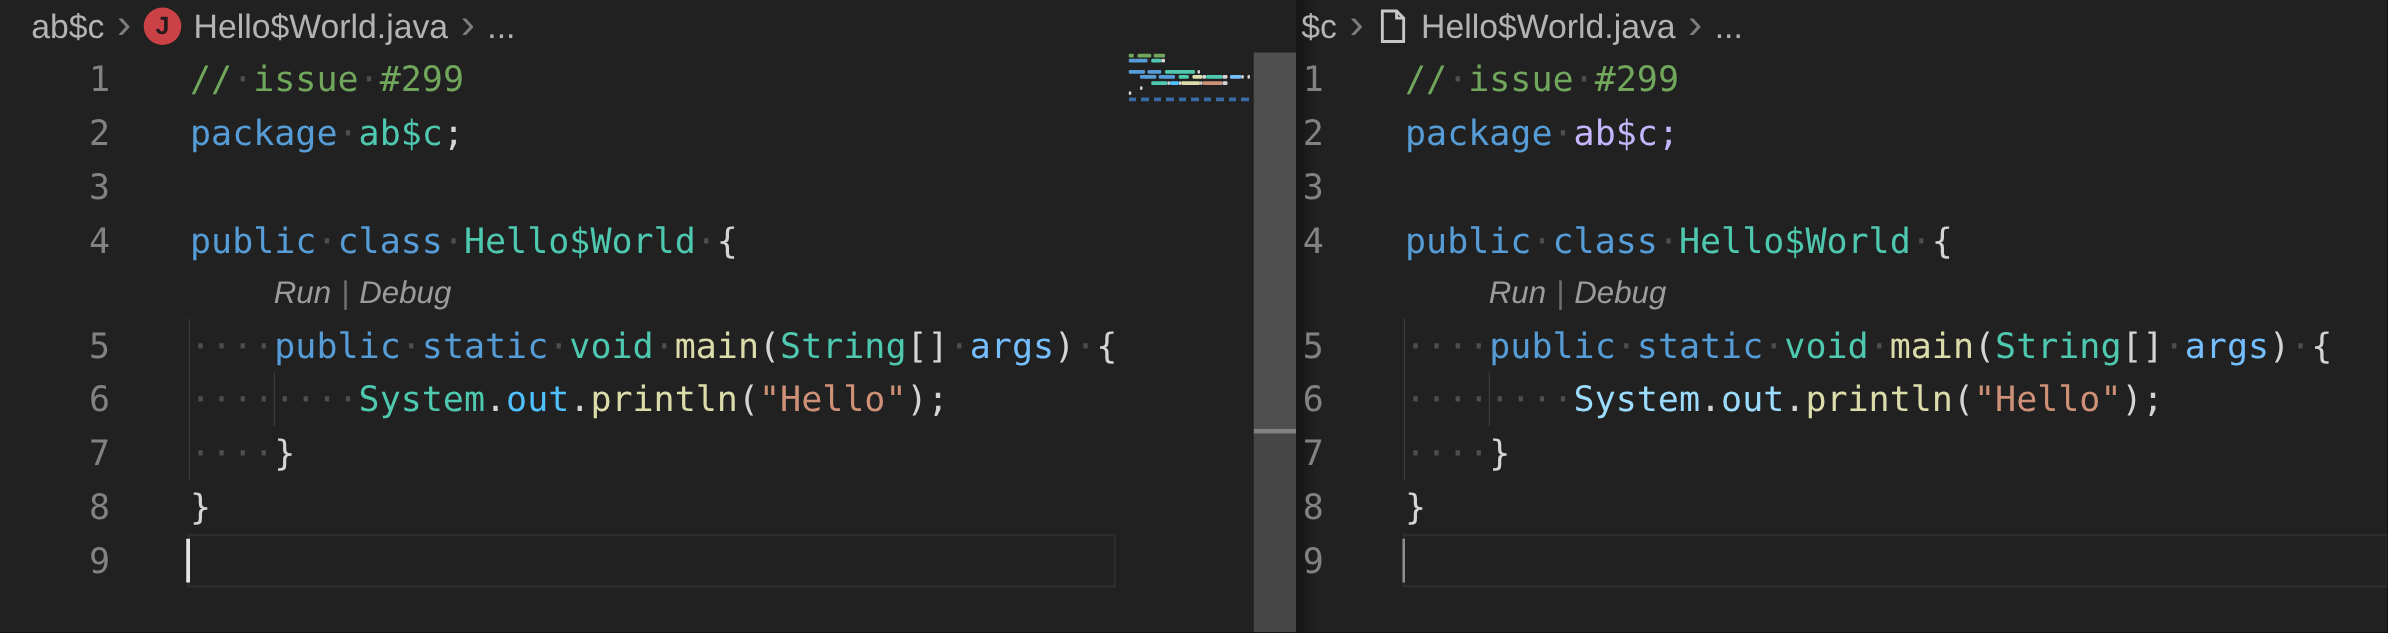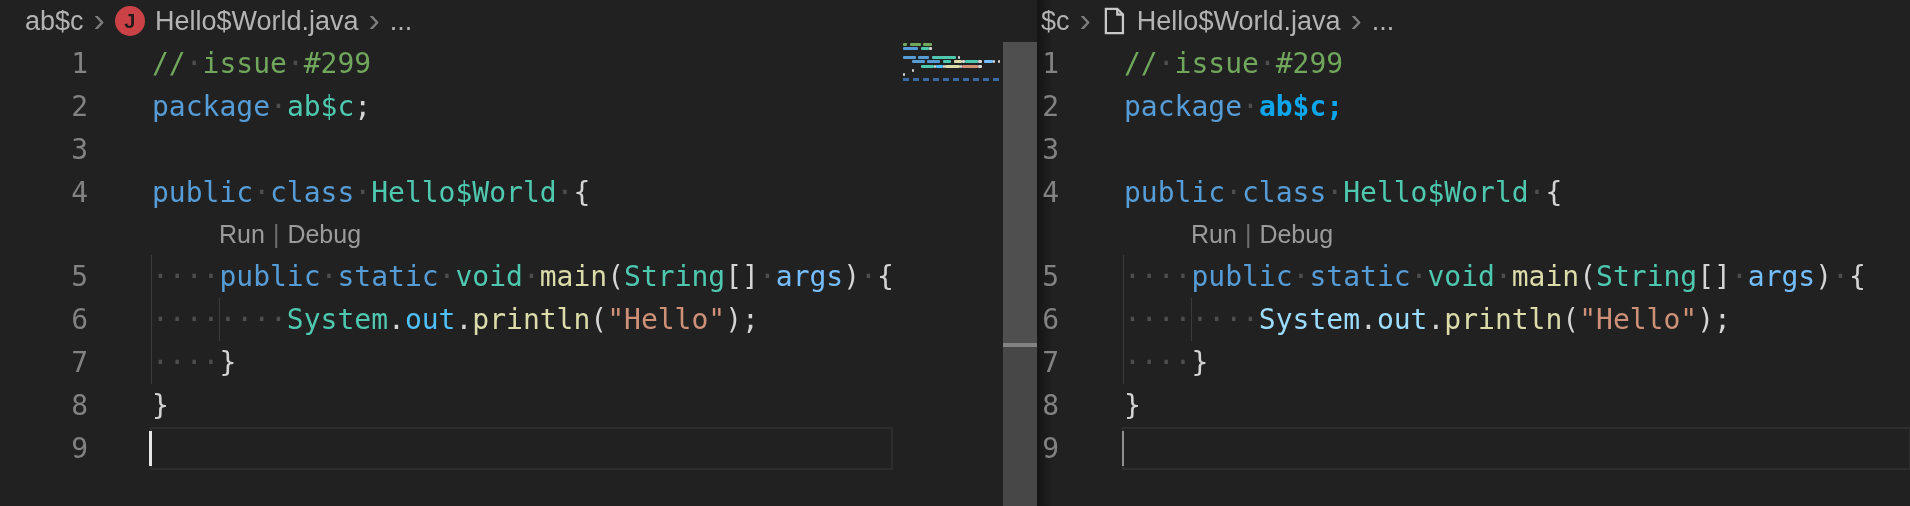--- a/index.html
+++ b/index.html
@@ -18,21 +18,21 @@
   .file-icon{margin-right:10px;display:flex;align-items:center;}
   .lines{position:absolute;top:42px;left:0;right:0;}
   .row{display:flex;height:43px;line-height:43px;font-family:"DejaVu Sans Mono",monospace;font-size:28px;}
   .lnum{flex:none;text-align:right;color:#828282;}
   #pane-left .lnum{width:88px;padding-right:62px;}
   #pane-right .lnum{width:21px;padding-right:63px;}
   .code{white-space:pre;overflow:hidden;padding-left:2px;}
   #pane-left .code{width:741px;}
   #pane-right .code{width:787px;}
   .row.lens{height:41px;line-height:41px;font-family:"Liberation Sans",sans-serif;font-size:25px;}
-  .lens .code{padding-left:69px;}
+  .lens .code{padding-left:69px;font-style:italic;}
   .lens a{color:#9B9B9B;text-decoration:none;cursor:pointer;}
   .lens .sep{color:#6E6E6E;padding:0 8px;}
   .hl{position:absolute;border:2px solid #2D2D2D;box-sizing:border-box;height:43px;top:427px;}
   #pane-left .hl{left:150px;width:743px;}
   #pane-right .hl{left:84px;width:789px;}
   .cursor{position:absolute;top:431px;height:35px;}
   #pane-left .cursor{left:149px;width:3px;background:#E6E6E6;}
   #pane-right .cursor{left:84px;width:2px;background:#8F8F8F;}
   .guide{position:absolute;width:1px;background:#3B3B3B;}
   .minimap{position:absolute;left:893px;top:42px;width:110px;height:464px;background:#212121;}
@@ -187,21 +187,21 @@
     </div>
 
     <div class="hl"></div>
     <div class="lines">
         <div class="row">
           <div class="lnum">1</div>
           <div class="code"><span style="color: rgb(113, 167, 92);">//</span><span style="color: rgb(78, 78, 78);">·</span><span style="color: rgb(113, 167, 92);">issue</span><span style="color: rgb(78, 78, 78);">·</span><span style="color: rgb(113, 167, 92);">#299</span></div>
         </div>
         <div class="row">
           <div class="lnum">2</div>
-          <div class="code"><span style="color: rgb(86, 156, 214);">package</span><span style="color: rgb(78, 78, 78);">·</span><span style="color: #0ea5e9; font-weight: bold;">ab$c;</span></div>
+          <div class="code"><span style="color: rgb(86, 156, 214);">package</span><span style="color: rgb(78, 78, 78);">·</span><span style="color: #c4b5fd;">ab$c;</span></div>
         </div>
         <div class="row">
           <div class="lnum">3</div>
           <div class="code"></div>
         </div>
         <div class="row">
           <div class="lnum">4</div>
           <div class="code"><span style="color: rgb(86, 156, 214);">public</span><span style="color: rgb(78, 78, 78);">·</span><span style="color: rgb(86, 156, 214);">class</span><span style="color: rgb(78, 78, 78);">·</span><span style="color: rgb(78, 201, 176);">Hello$World</span><span style="color: rgb(78, 78, 78);">·</span><span style="color: rgb(212, 212, 212);">{</span></div>
         </div>
         <div class="row lens">

